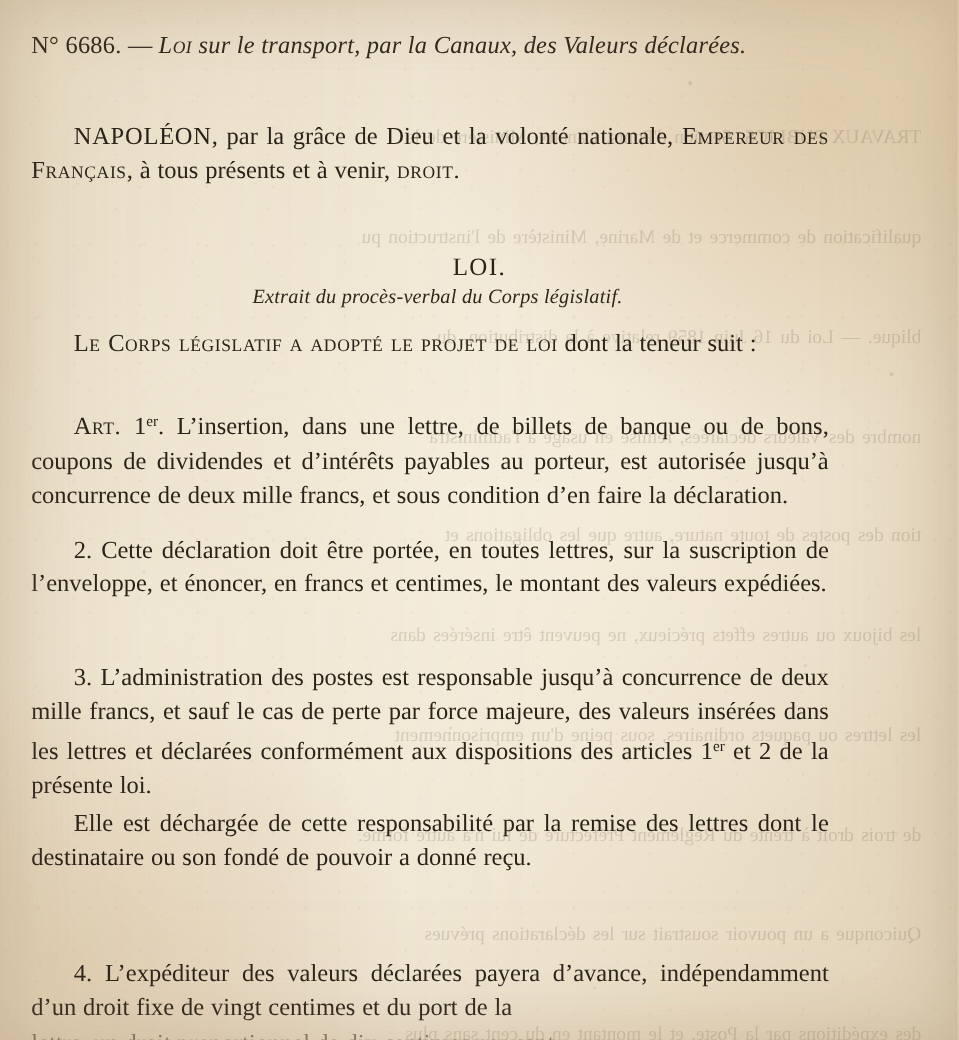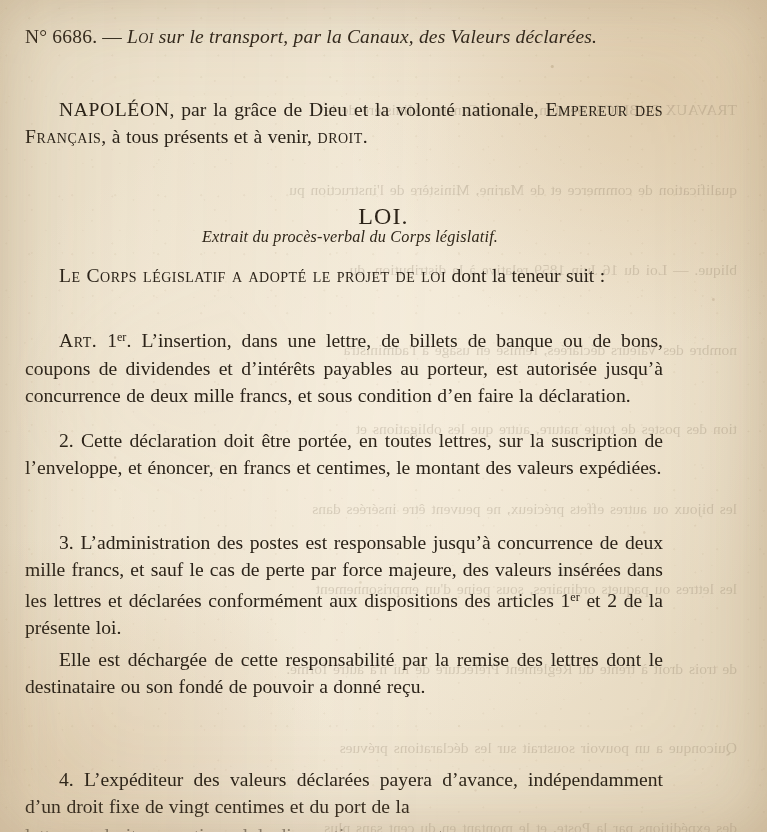--- a/index.html
+++ b/index.html
@@ -146,21 +146,21 @@
     letter-spacing: 0;
   }
 
   
   .loi-head {
     position: absolute;
     left: 0;
     top: 203px;
     width: 767px;
     text-align: center;
-    font-size: 24px;
+    font-size: 20px;
     letter-spacing: 1.1px;
     color: #2d2419;
   }
   .loi-sub {
     position: absolute;
     left: 0;
     top: 228px;
     width: 700px;
     text-align: center;
     font-style: italic;

